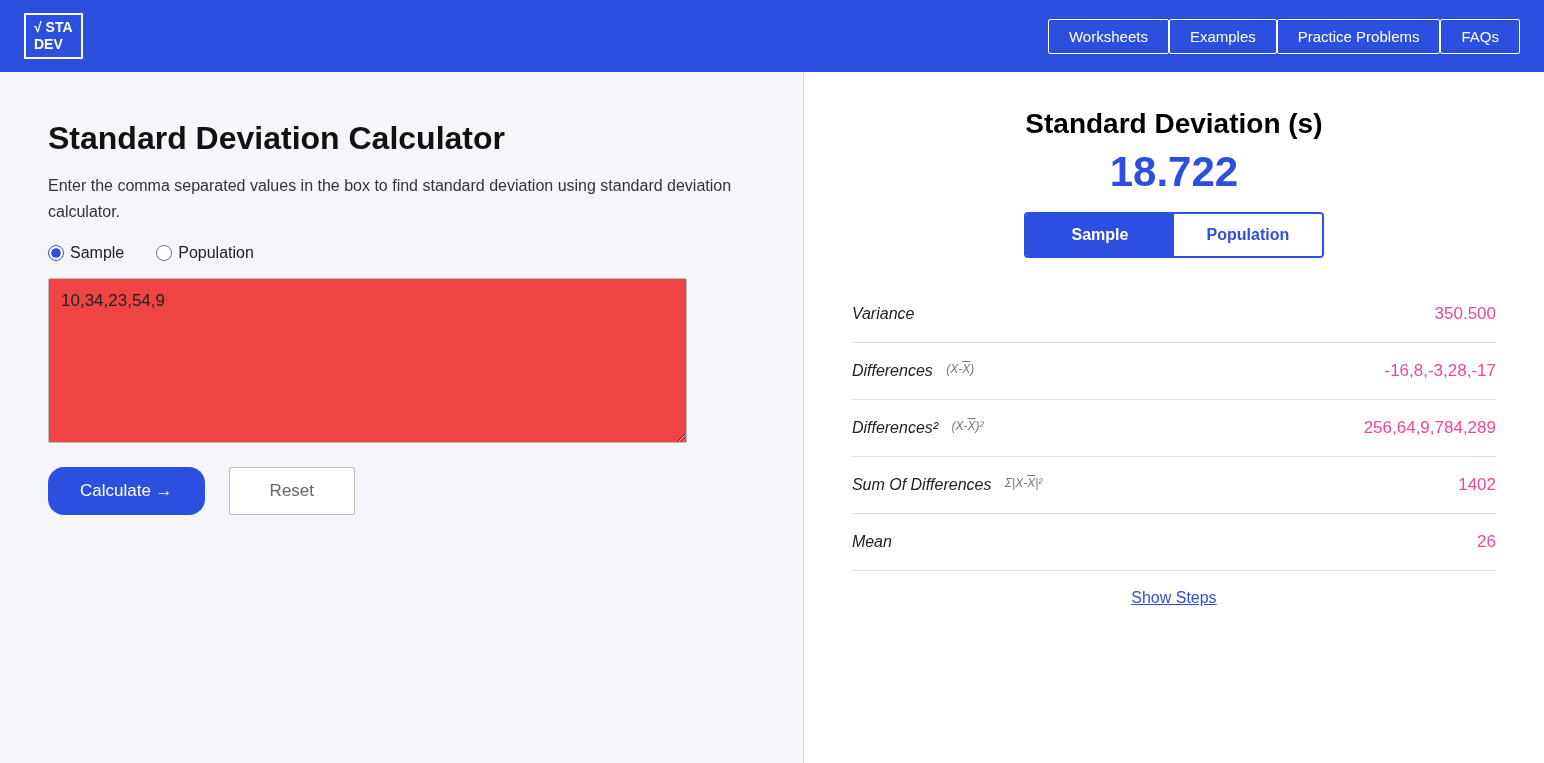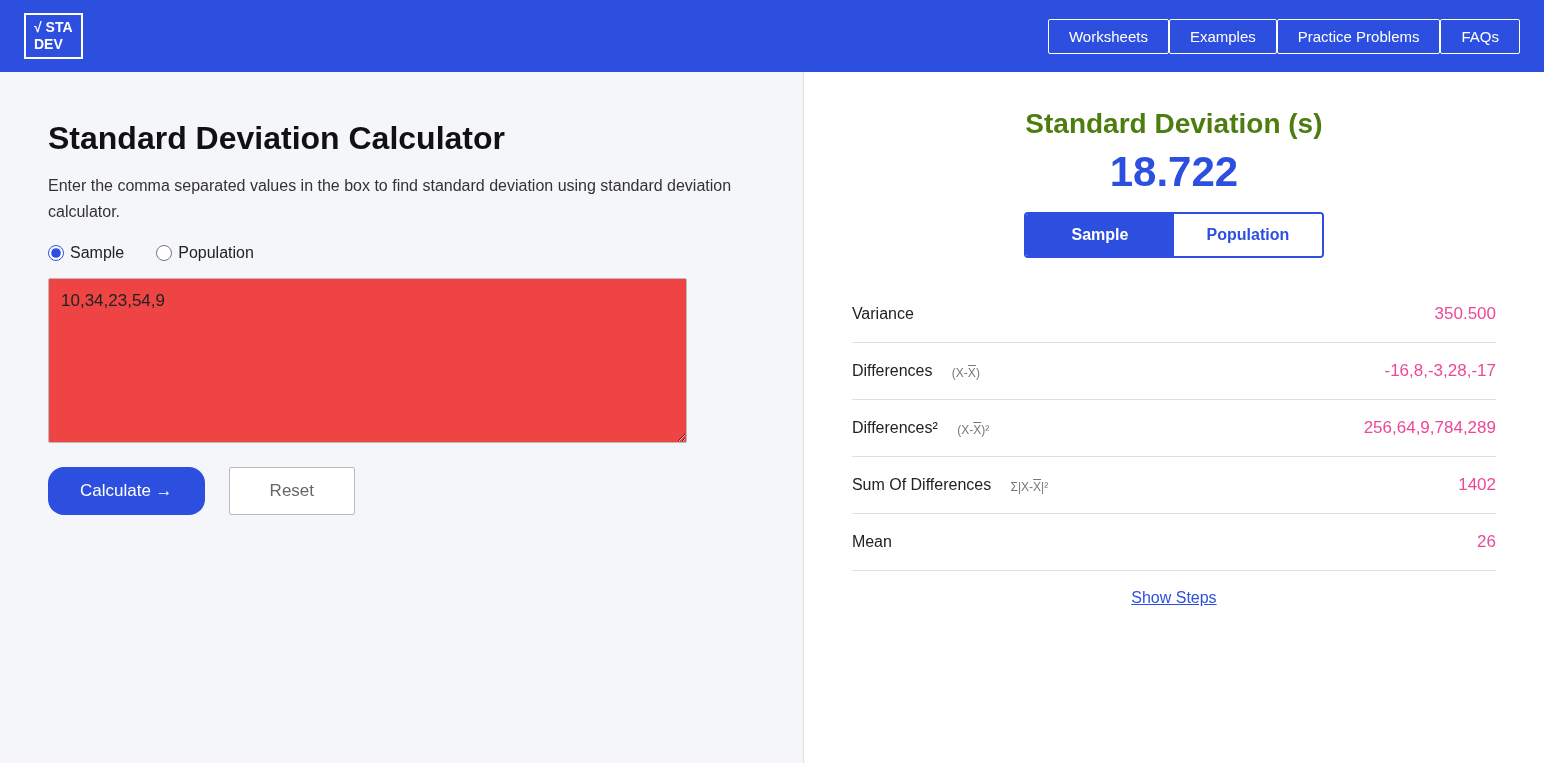--- a/index.html
+++ b/index.html
@@ -131,21 +131,21 @@
     .right-panel {
       flex: 1;
       background: white;
       padding: 36px 48px 48px 48px;
       border-left: 1px solid #e0e0e0;
     }
     .result-title {
       font-size: 28px;
       font-weight: bold;
       text-align: center;
-      color: #4d7c0f;
+      color: #000000;
       font-family: Arial, sans-serif;
       margin-bottom: 8px;
     }
     .result-value {
       font-size: 42px;
       font-weight: bold;
       color: #2d4fe0;
       text-align: center;
       font-family: Arial, sans-serif;
       margin-bottom: 16px;
@@ -187,28 +187,29 @@
       justify-content: space-between;
       align-items: center;
       padding: 18px 0;
       border-bottom: 1px solid #e0e0e0;
     }
     .stat-label {
       font-size: 16px;
       color: #222;
       font-family: Arial, sans-serif;
       display: flex;
-      align-items: flex-end;
+      align-items: flex-start;
       gap: 4px;
+      font-style: italic;
     }
     .stat-formula {
       font-size: 12px;
       color: #777;
       font-family: Arial, sans-serif;
-      margin-left: 12px;
+      margin-left: 6px;
     }
     .stat-formula-overline {
       text-decoration: overline;
     }
     .stat-val {
       font-size: 17px;
       color: #ec4899;
       font-family: Arial, sans-serif;
       font-weight: normal;
     }

